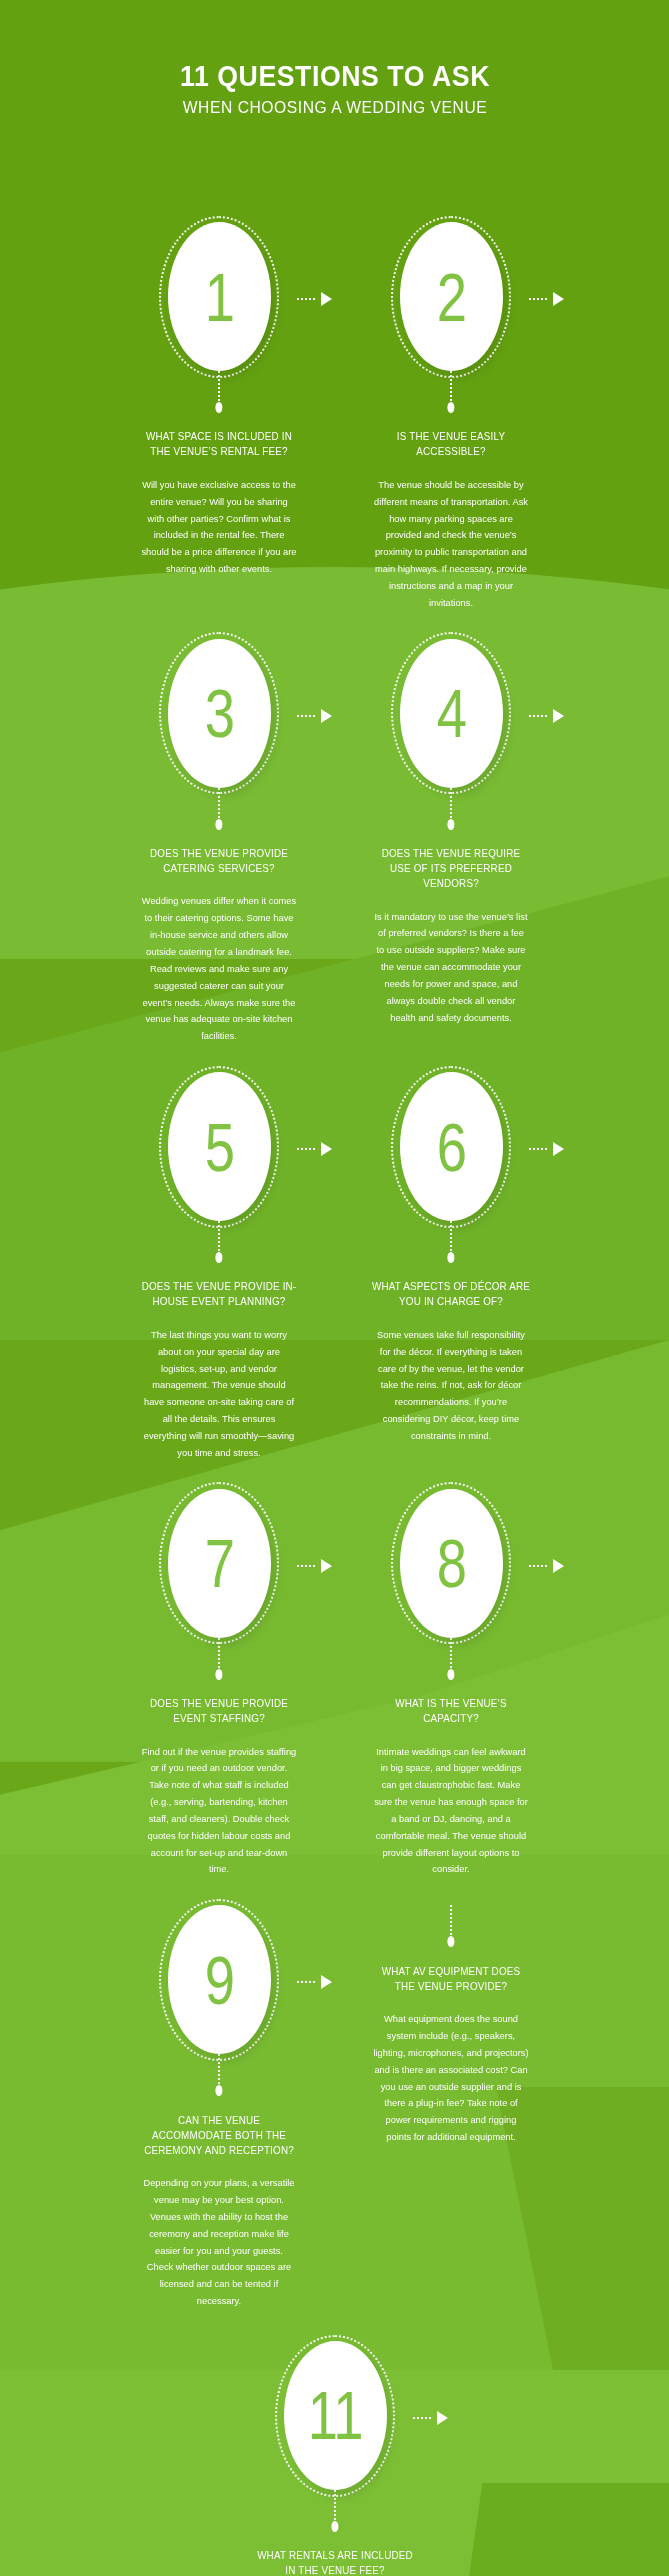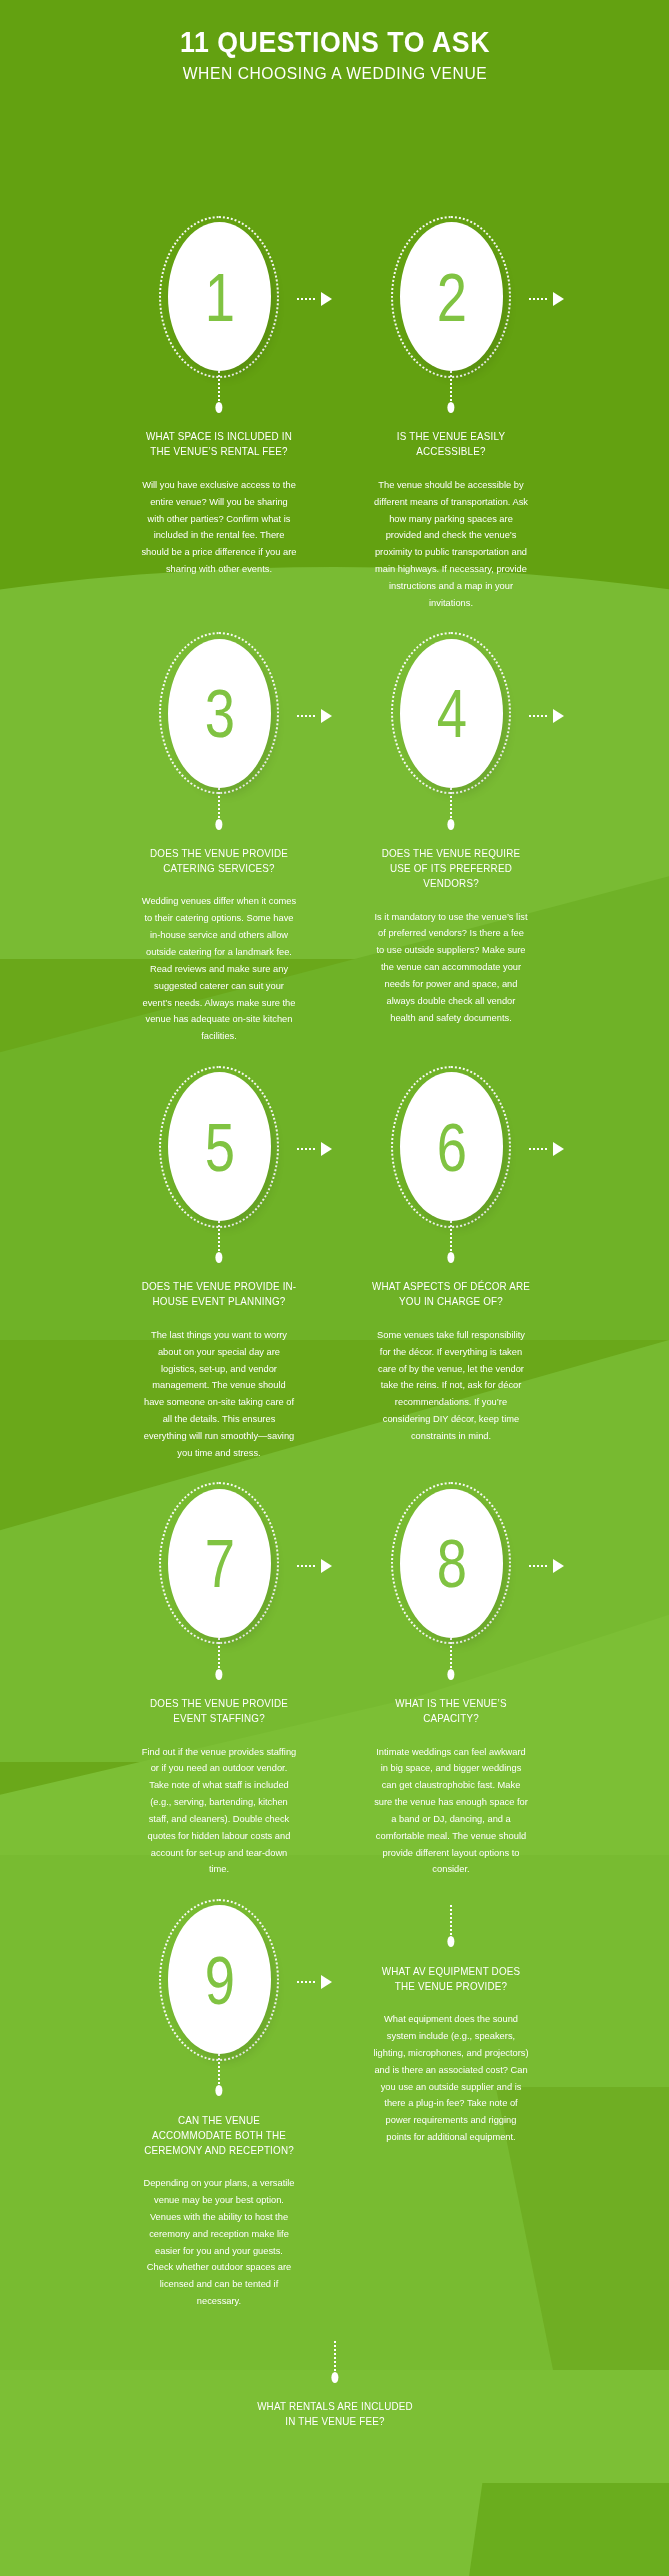--- a/index.html
+++ b/index.html
@@ -61,21 +61,21 @@
   .bg-diag-2 {
     top: 2483px; height: 515px;
     background: #6aad1e;
     clip-path: polygon(72% 0, 100% 0, 100% 100%, 61% 100%);
   }
 
   
   .header {
     position: absolute;
     top: 0; left: 0; width: 100%;
-    padding-top: 27px;
+    padding-top: 61px;
     text-align: center;
     z-index: 6;
   }
   .header-title {
     color: #ffffff;
     font-size: 29px;
     font-weight: 700;
     letter-spacing: 0.6px;
     line-height: 1.06;
     transform: scaleX(0.92);
@@ -399,20 +399,28 @@
           <div class="tail-line"></div>
           <div class="tail-dot"></div>
         </div>
         <div class="q-title">WHAT AV EQUIPMENT DOES THE VENUE PROVIDE?</div>
         <div class="q-body">What equipment does the sound system include (e.g., speakers, lighting, microphones, and projectors) and is there an associated cost? Can you use an outside supplier and is there a plug-in fee? Take note of power requirements and rigging points for additional equipment.</div>
       </div>
     </div>
 
     <div class="row" style="margin-top:31px;">
       <div class="cell solo">
+        <div class="badge-wrap">
+          <div class="dotted-ring"></div>
+          <div class="oval">
+            <span class="oval-number">11</span>
+          </div>
+          <div class="arrow-dots"></div>
+          <div class="arrow"></div>
+        </div>
         <div class="tail">
           <div class="tail-line"></div>
           <div class="tail-dot"></div>
         </div>
         <div class="q-title">WHAT RENTALS ARE INCLUDED IN THE VENUE FEE?</div>
 
       </div>
     </div>
 
   </div>

